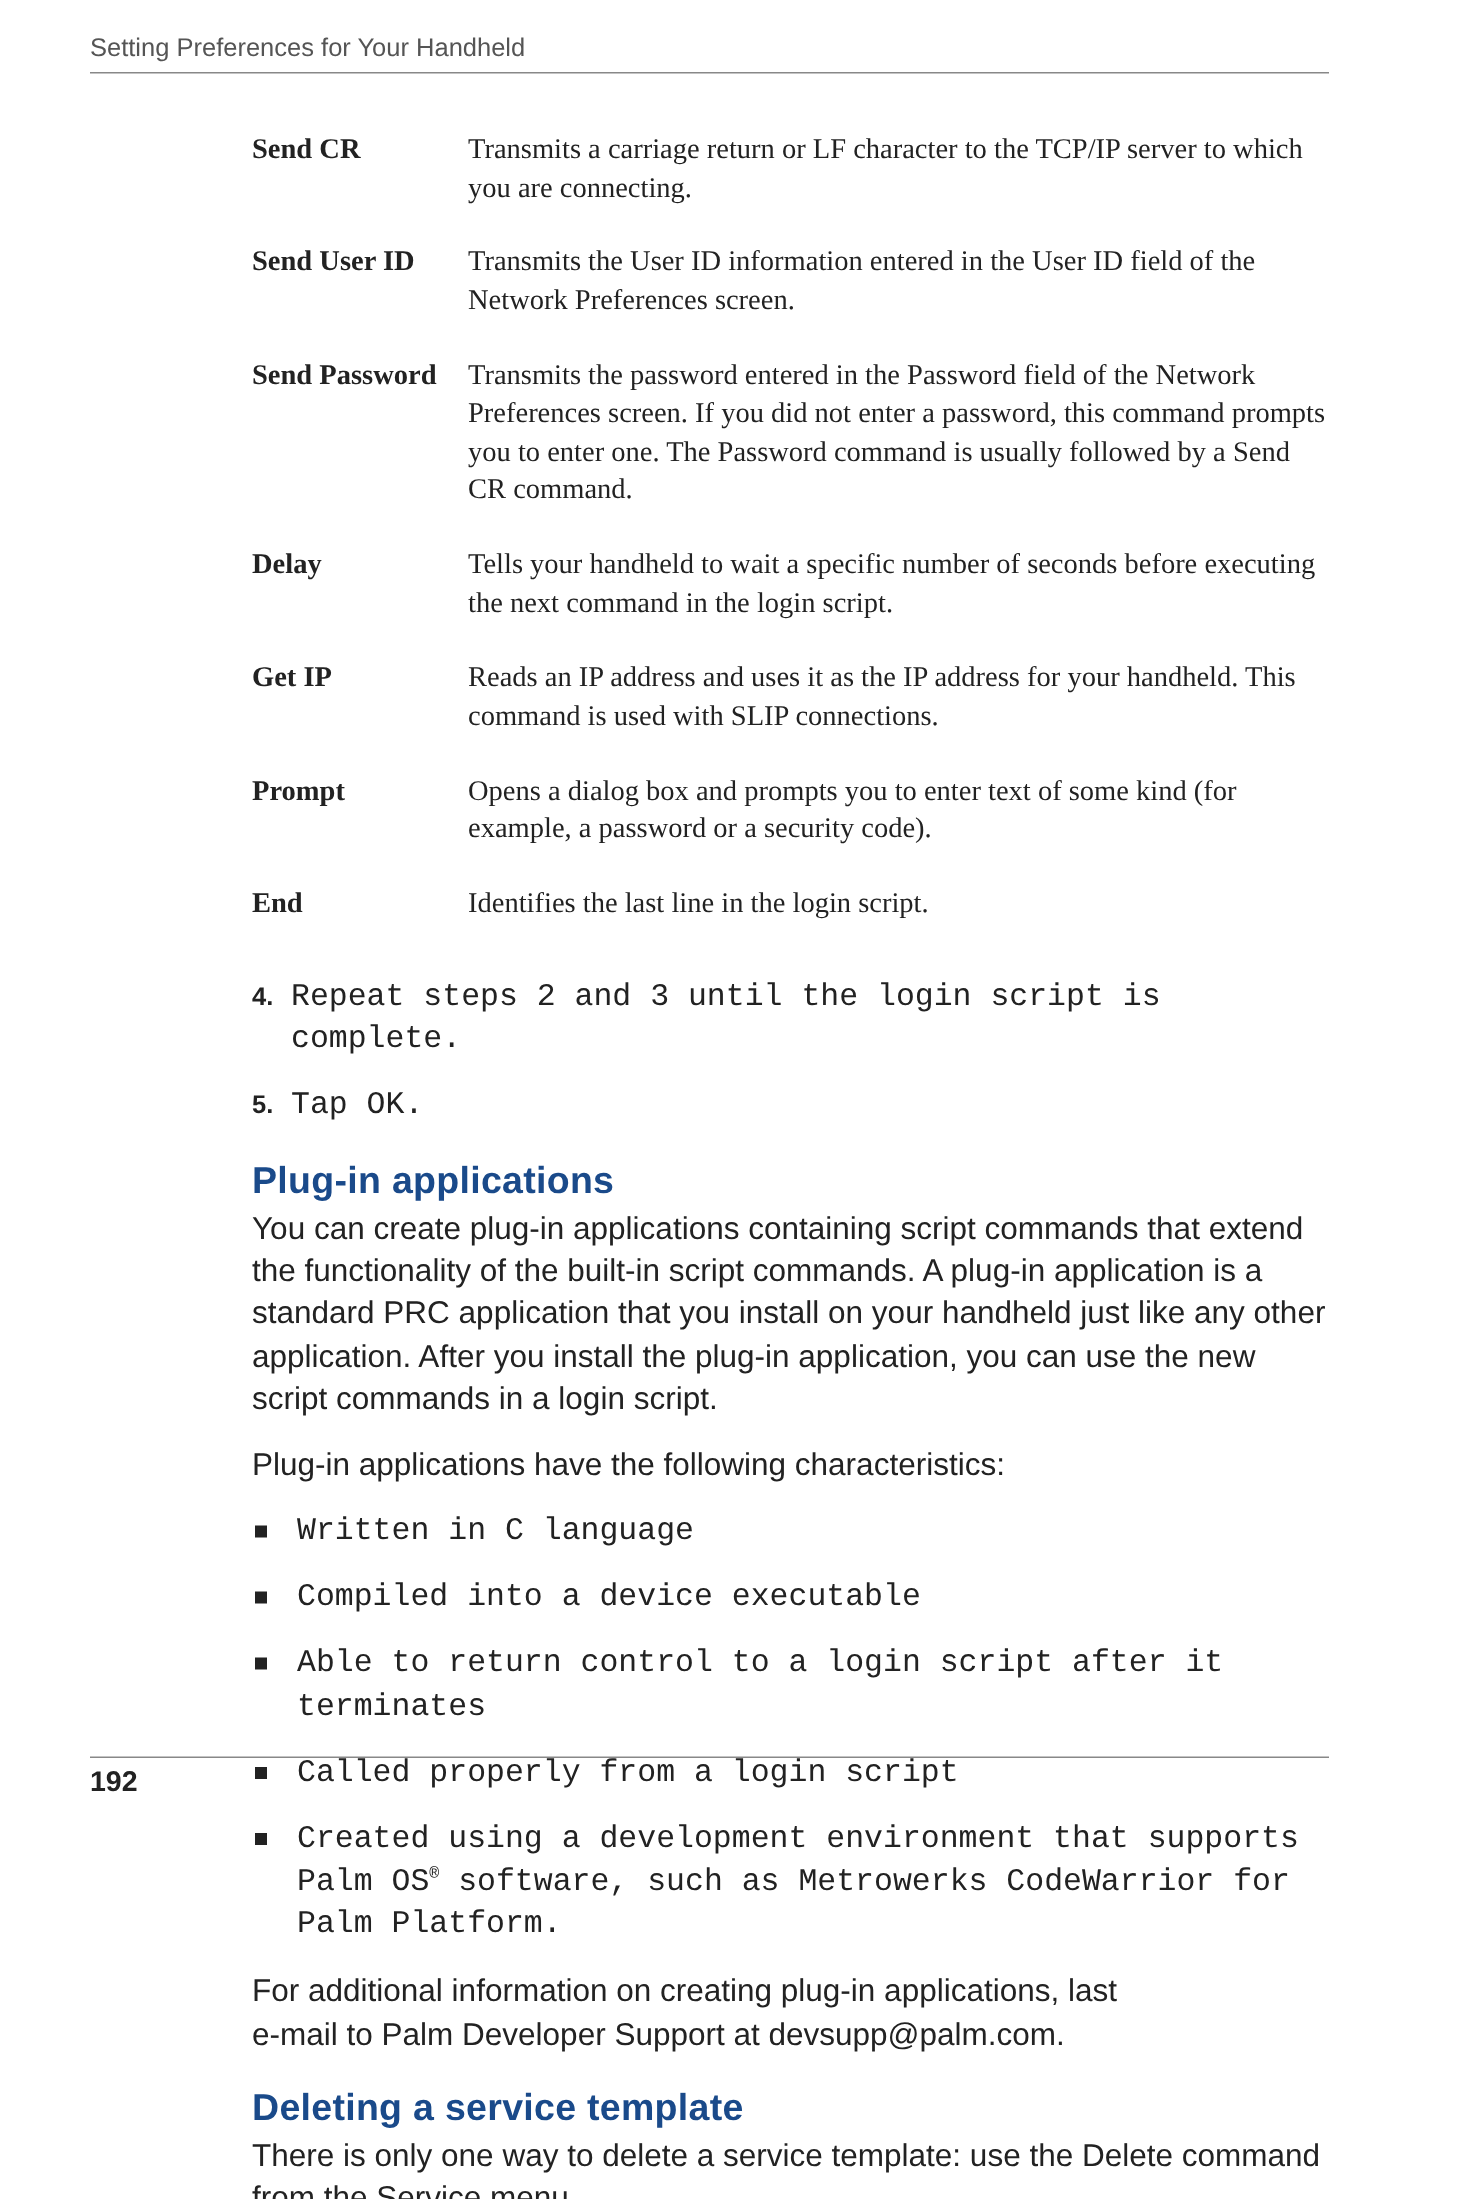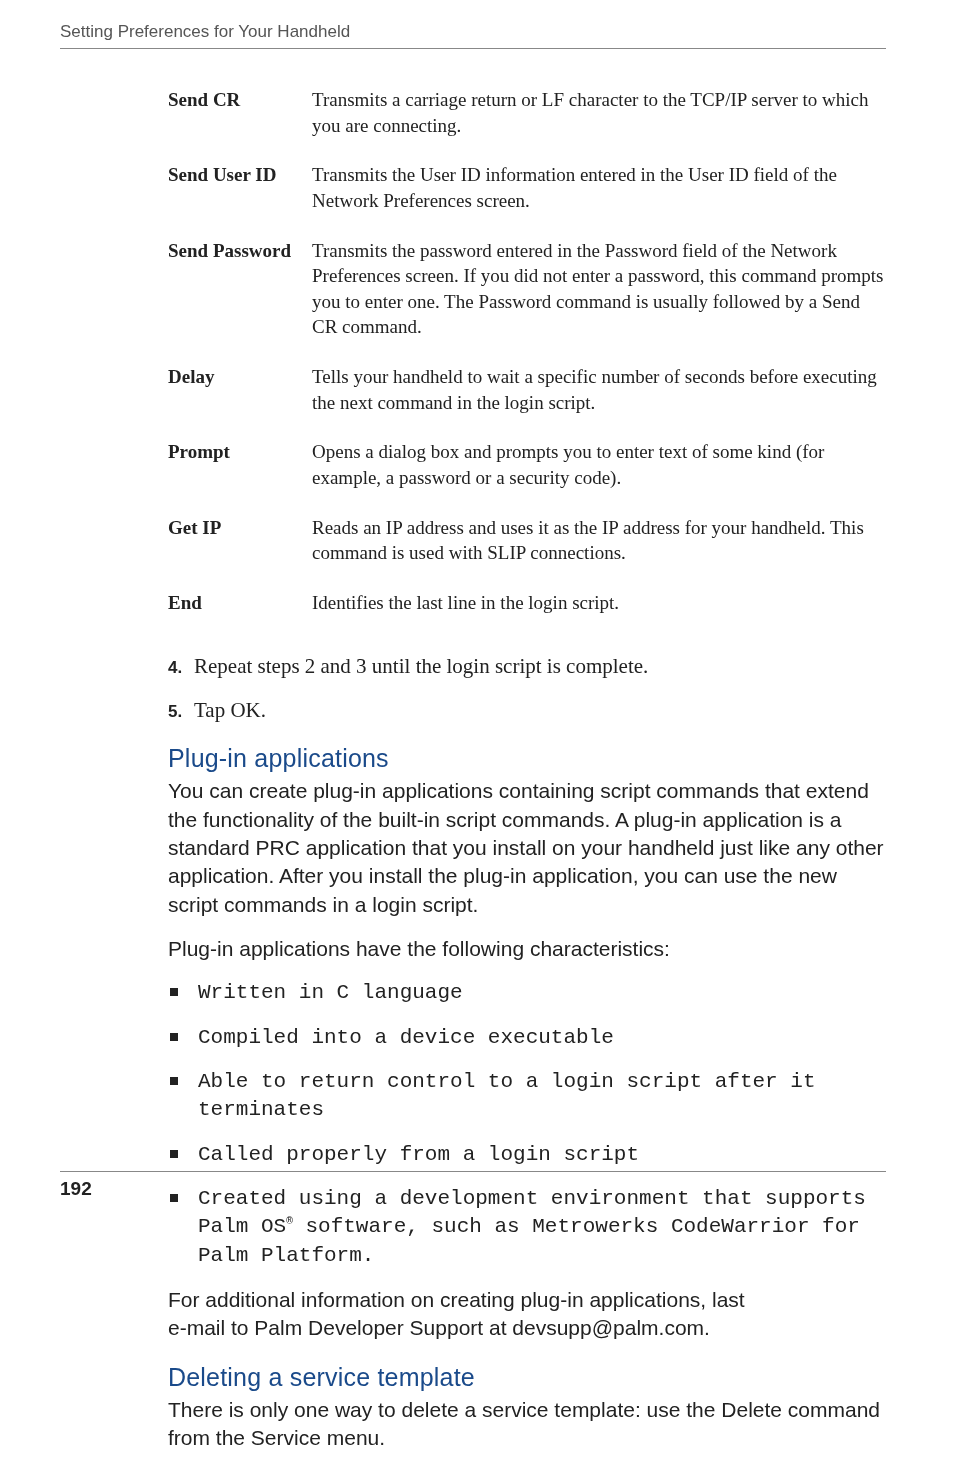--- a/index.html
+++ b/index.html
@@ -57,27 +57,27 @@
     align-items: baseline;
     margin: 2px 0 16px 0;
   }
   .step-num {
     font-family: "Helvetica Neue", Helvetica, Arial, sans-serif;
     font-weight: 700;
     font-size: 17px;
     min-width: 26px;
   }
   .step-text {
-    font-family: Liberation Serif, serif;
+    font-family: Liberation Mono, monospace;
     font-size: 21px;
     line-height: 1.35;
   }
   h3.sub {
     font-family: "Trebuchet MS", "Arial Narrow", Arial, sans-serif;
-    font-weight: 400;
+    font-weight: 700;
     color: #1a4a8a;
     font-size: 25px;
     margin: 20px 0 4px 0;
     letter-spacing: 0.2px;
   }
   p.body {
     font-family: Liberation Sans, sans-serif;
     font-size: 21px;
     line-height: 1.35;
     margin: 0 0 16px 0;
@@ -148,26 +148,26 @@
       </tr>
       <tr>
         <td class="term">Send Password</td>
         <td>Transmits the password entered in the Password field of the Network Preferences screen. If you did not enter a password, this command prompts you to enter one. The Password command is usually followed by a Send CR command.</td>
       </tr>
       <tr>
         <td class="term">Delay</td>
         <td>Tells your handheld to wait a specific number of seconds before executing the next command in the login script.</td>
       </tr>
       <tr>
+        <td class="term">Get IP</td>
+        <td>Reads an IP address and uses it as the IP address for your handheld. This command is used with SLIP connections.</td>
+      </tr>
+      <tr>
         <td class="term">Prompt</td>
         <td>Opens a dialog box and prompts you to enter text of some kind (for example, a password or a security code).</td>
-      </tr>
-      <tr>
-        <td class="term">Get IP</td>
-        <td>Reads an IP address and uses it as the IP address for your handheld. This command is used with SLIP connections.</td>
       </tr>
       <tr>
         <td class="term">End</td>
         <td>Identifies the last line in the login script.</td>
       </tr>
     </tbody>
       </table>
 
     <div class="step">
       <span class="step-num">4.</span>

